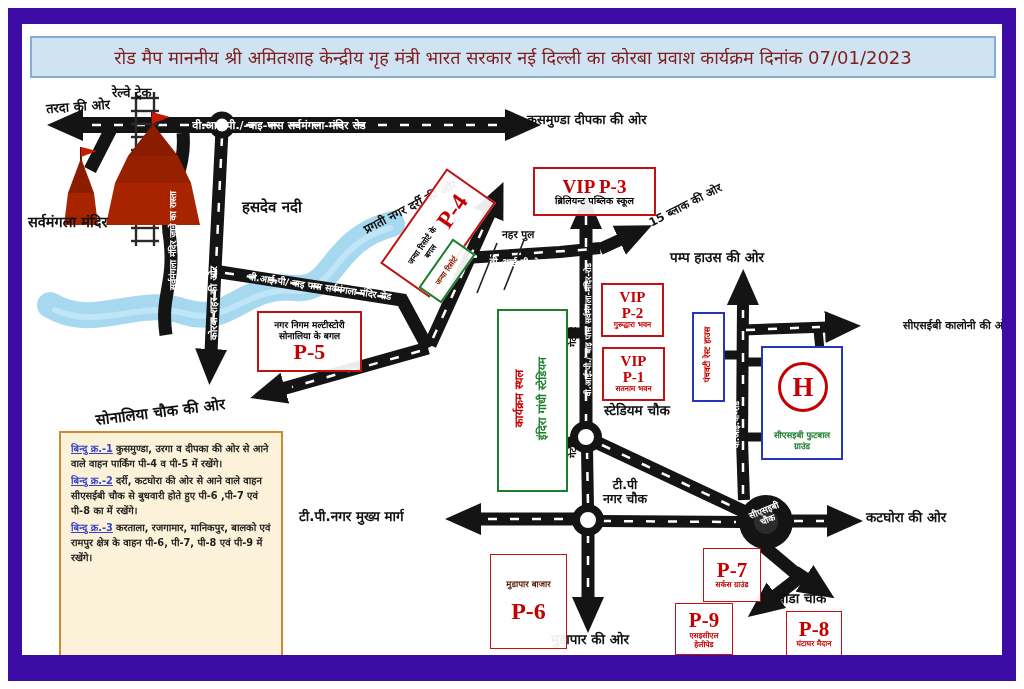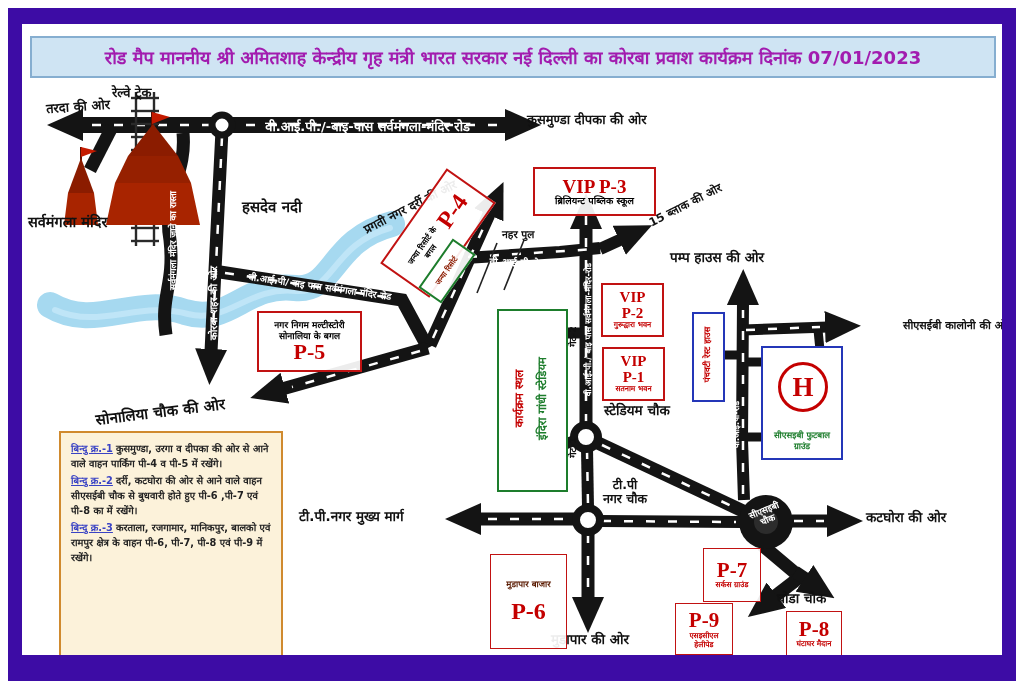--- a/index.html
+++ b/index.html
@@ -3,21 +3,21 @@
 <meta charset="utf-8">
 <style>
   html,body{margin:0;padding:0;background:#ffffff;}
   #stage{position:relative;width:1024px;height:689px;background:#ffffff;overflow:hidden;
          font-family:"DejaVu Sans","Liberation Sans",sans-serif;}
   .frame{position:absolute;inset:8px;border-style:solid;border-color:#3d0ca5;
          border-width:16px 14px 26px 14px;pointer-events:none;z-index:5;}
   #title-bar{position:absolute;left:30px;top:36px;width:962px;height:38px;
          background:#cfe4f3;border:2px solid #86aed0;display:flex;align-items:center;
          justify-content:center;z-index:3;}
-  #title-bar span{font-weight:bold;font-size:18px;color:#a21caf;white-space:nowrap;}
+  #title-bar span{font-weight:normal;font-size:18px;color:#7f1d1d;white-space:nowrap;}
   svg{position:absolute;left:0;top:0;z-index:1;}
   .lbl{position:absolute;font-weight:bold;color:#111;white-space:nowrap;z-index:2;
        transform-origin:center;}
   .onroad{color:#ffffff;font-weight:bold;z-index:2;}
   .ctr{text-align:center;}
   .pbox{position:absolute;border:2px solid #c11212;background:rgba(255,255,255,.92);
         display:flex;flex-direction:column;align-items:center;justify-content:center;
         z-index:2;line-height:1.15;transform-origin:center;}
   .pcode{font-family:"Liberation Serif","DejaVu Serif",serif;font-weight:bold;color:#c40000;}
   .pdesc{font-weight:bold;text-align:center;}
@@ -140,21 +140,21 @@
   </svg>
 
   <div class="frame"></div>
 
   <div id="title-bar">
     <span>रोड मैप माननीय श्री अमितशाह केन्द्रीय गृह मंत्री भारत सरकार नई दिल्ली का कोरबा प्रवाश कार्यक्रम दिनांक 07/01/2023</span>
   </div>
 
   <div class="lbl" style="left:112px;top:83px;font-size:13px;">रेल्वे ट्रेक</div>
   <div class="lbl" style="left:46px;top:97px;font-size:13px;transform:rotate(-4deg);">तरदा की ओर</div>
-  <div class="lbl onroad ctr" style="left:120px;top:117px;width:350px;font-size:13px;text-align:right;">वी.आई.पी./-बाइ-पास सर्वमंगला-मंदिर रोड</div>
+  <div class="lbl onroad ctr" style="left:104px;top:117px;width:350px;font-size:11px;">वी.आई.पी./-बाइ-पास सर्वमंगला-मंदिर रोड</div>
   <div class="lbl" style="left:527px;top:110px;font-size:13px;">कुसमुण्डा दीपका की ओर</div>
   <div class="lbl ctr" style="left:330px;top:198px;width:160px;font-size:12px;transform:rotate(-27deg);">प्रगती नगर दर्री की ओर</div>
   <div class="lbl" style="left:28px;top:211px;font-size:14.5px;">सर्वमंगला मंदिर</div>
   <div class="lbl" style="left:242px;top:196px;font-size:15px;">हसदेव नदी</div>
   <div class="lbl onroad ctr" style="left:97px;top:234px;width:150px;font-size:9px;transform:rotate(-90deg);">सर्वमंगला मंदिर जाने का रास्ता</div>
   <div class="lbl onroad ctr" style="left:153px;top:296px;width:120px;font-size:10px;transform:rotate(-90deg);">कोरबा शहर की ओर</div>
   <div class="lbl onroad ctr" style="left:215px;top:280px;width:210px;font-size:9.5px;transform:rotate(8deg);">वी.आई.पी/ वाइ पास सर्वमंगला मंदिर रोड</div>
   <div class="lbl" style="left:95px;top:401px;font-size:15px;transform:rotate(-7deg);">सोनालिया चौक की ओर</div>
   <div class="lbl" style="left:502px;top:227px;font-size:10.5px;">नहर पुल</div>
   <div class="lbl onroad ctr" style="left:472px;top:255px;width:90px;font-size:10px;transform:rotate(2deg);">वी.आई.पी रोड</div>

